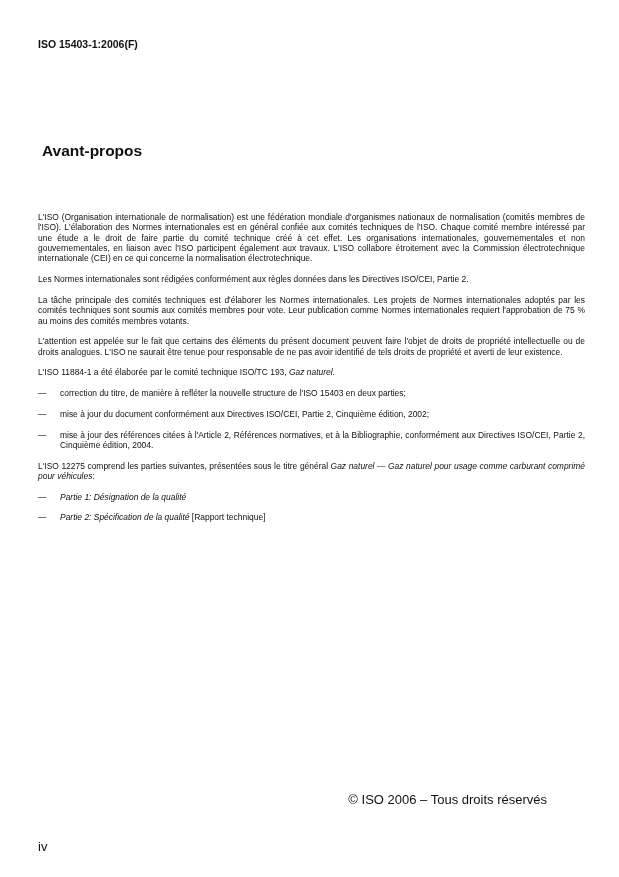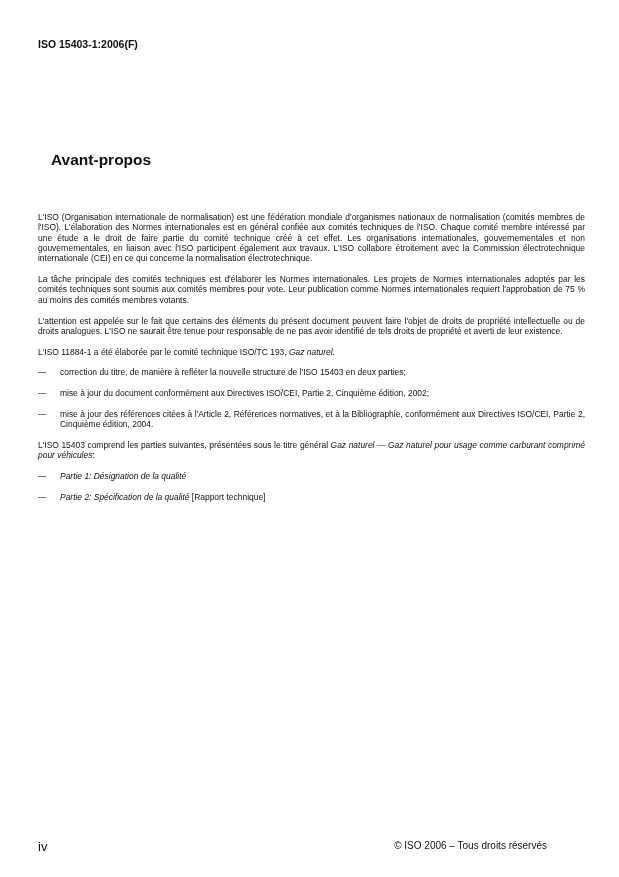--- a/index.html
+++ b/index.html
@@ -1,57 +1,58 @@
 <!DOCTYPE html>
 <html><head>
 <meta charset="utf-8">
 <style>
   html, body { margin: 0; padding: 0; background: #ffffff; }
   body { width: 619px; height: 877px; position: relative; overflow: hidden;
          font-family: "Liberation Sans", sans-serif; color: #111; }
   .page { position: absolute; left: 0; top: 0; width: 619px; height: 877px; }
   .header { position: absolute; left: 38px; top: 38px; font-size: 10.5px; font-weight: bold; }
-  .title { position: absolute; left: 38px; top: 138px; font-size: 15.5px; font-weight: bold; margin: 13px; }
+  .title { position: absolute; left: 38px; top: 138px; font-size: 15.5px; font-weight: bold; margin: 4px; }
   .body { position: absolute; left: 38px; top: 172px; width: 547px; font-size: 8.45px; line-height: 10.35px; margin-top: 40px; }
   .body p { margin: 0 0 10.4px 0; text-align: justify; }
   .list-item { display: flex; margin: 0 0 10.4px 0; }
   .dash { width: 22px; flex: 0 0 22px; }
   .list-text { flex: 1; text-align: justify; }
   em { font-style: italic; }
   .footer-left { position: absolute; left: 38px; top: 839px; font-size: 13px; }
-  .footer-right { position: absolute; right: 72px; top: 840px; font-size: 10px; padding-left: 48px; }
+  .footer-right { position: absolute; right: 72px; top: 792px; font-size: 13px; padding-left: 48px; }
 </style>
 </head>
 <body>
 
 <div class="page">
   <div class="header">ISO 15403-1:2006(F)</div>
 
   <h1 class="title">Avant-propos</h1>
 
   <div class="body">
     <p>L'ISO (Organisation internationale de normalisation) est une fédération mondiale d'organismes nationaux de normalisation (comités membres de l'ISO). L'élaboration des Normes internationales est en général confiée aux comités techniques de l'ISO. Chaque comité membre intéressé par une étude a le droit de faire partie du comité technique créé à cet effet. Les organisations internationales, gouvernementales et non gouvernementales, en liaison avec l'ISO participent également aux travaux. L'ISO collabore étroitement avec la Commission électrotechnique internationale (CEI) en ce qui concerne la normalisation électrotechnique.</p>
+    <p>Les Normes internationales sont rédigées conformément aux règles données dans les Directives ISO/CEI, Partie 2.</p>
     <p>La tâche principale des comités techniques est d'élaborer les Normes internationales. Les projets de Normes internationales adoptés par les comités techniques sont soumis aux comités membres pour vote. Leur publication comme Normes internationales requiert l'approbation de 75 % au moins des comités membres votants.</p>
     <p>L'attention est appelée sur le fait que certains des éléments du présent document peuvent faire l'objet de droits de propriété intellectuelle ou de droits analogues. L'ISO ne saurait être tenue pour responsable de ne pas avoir identifié de tels droits de propriété et averti de leur existence.</p>
     <p><span>L'ISO 11884-1 a été élaborée par le comité technique ISO/TC 193, </span><em>Gaz naturel</em><span>.</span></p>
 
     <div class="list-item">
       <span class="dash">—</span>
       <span class="list-text">correction du titre, de manière à refléter la nouvelle structure de l'ISO 15403 en deux parties;</span>
     </div>
     <div class="list-item">
       <span class="dash">—</span>
       <span class="list-text">mise à jour du document conformément aux Directives ISO/CEI, Partie 2, Cinquième édition, 2002;</span>
     </div>
     <div class="list-item">
       <span class="dash">—</span>
       <span class="list-text">mise à jour des références citées à l'Article 2, Références normatives, et à la Bibliographie, conformément aux Directives ISO/CEI, Partie 2, Cinquième édition, 2004.</span>
     </div>
 
-    <p><span>L'ISO 15403 comprend les parties suivantes, présentées sous le titre général </span><em>Gaz naturel — Gaz naturel pour usage comme carburant comprimé pour véhicules</em><span>:</span></p>
+    <p><span>L'ISO 12275 comprend les parties suivantes, présentées sous le titre général </span><em>Gaz naturel — Gaz naturel pour usage comme carburant comprimé pour véhicules</em><span>:</span></p>
 
     <div class="list-item">
       <span class="dash">—</span>
       <span class="list-text"><em>Partie 1: Désignation de la qualité</em><span></span></span>
     </div>
     <div class="list-item">
       <span class="dash">—</span>
       <span class="list-text"><em>Partie 2: Spécification de la qualité</em><span> [Rapport technique]</span></span>
     </div>
   </div>

